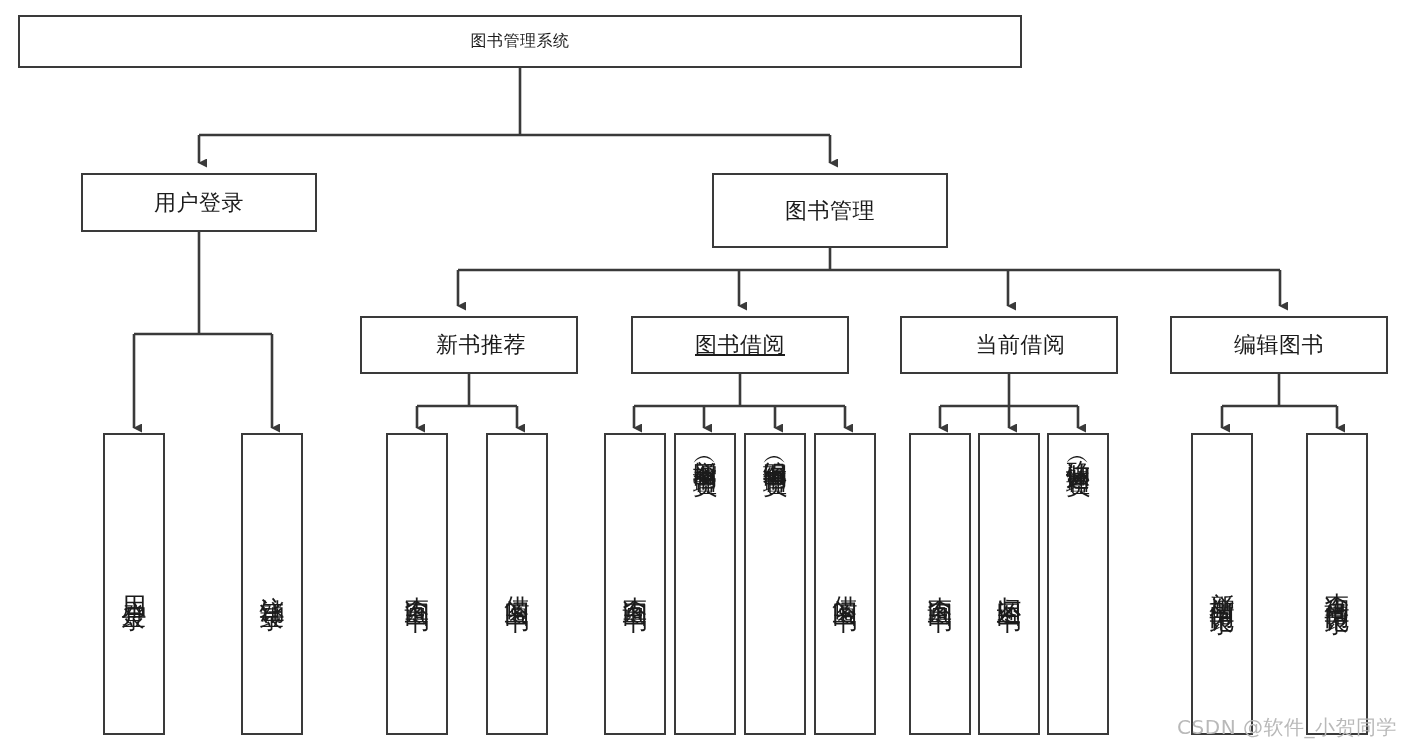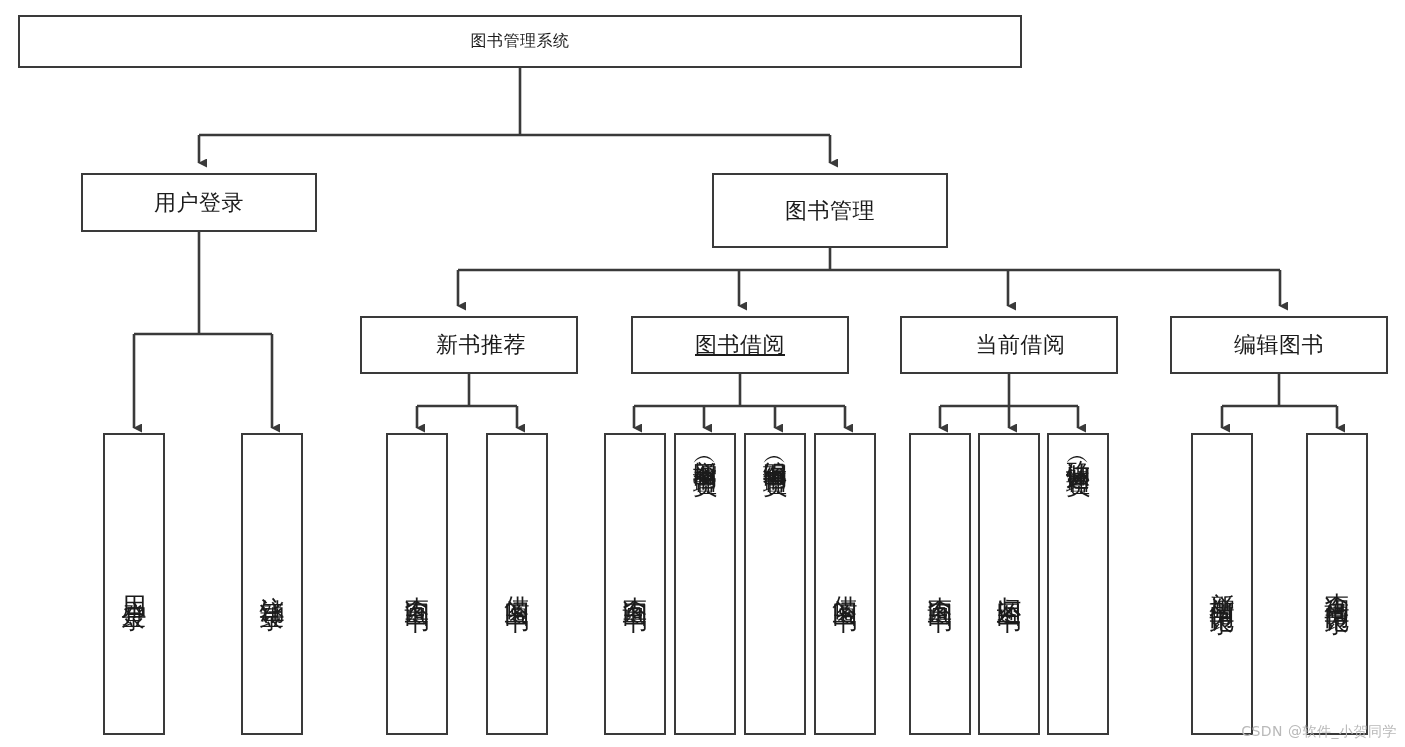--- a/index.html
+++ b/index.html
@@ -66,21 +66,21 @@
     letter-spacing: 2px;
   }
   .node.leaf.center {
     align-items: center;
     padding-top: 0;
   }
   .watermark {
     position: absolute;
     right: 8px;
     bottom: 6px;
-    font-size: 14px;
+    font-size: 20px;
     color: #b9b9b9;
     letter-spacing: 0.5px;
     white-space: nowrap;
     user-select: none;
   }
 </style>
 </head>
 <body>
 
 <div id="canvas">

